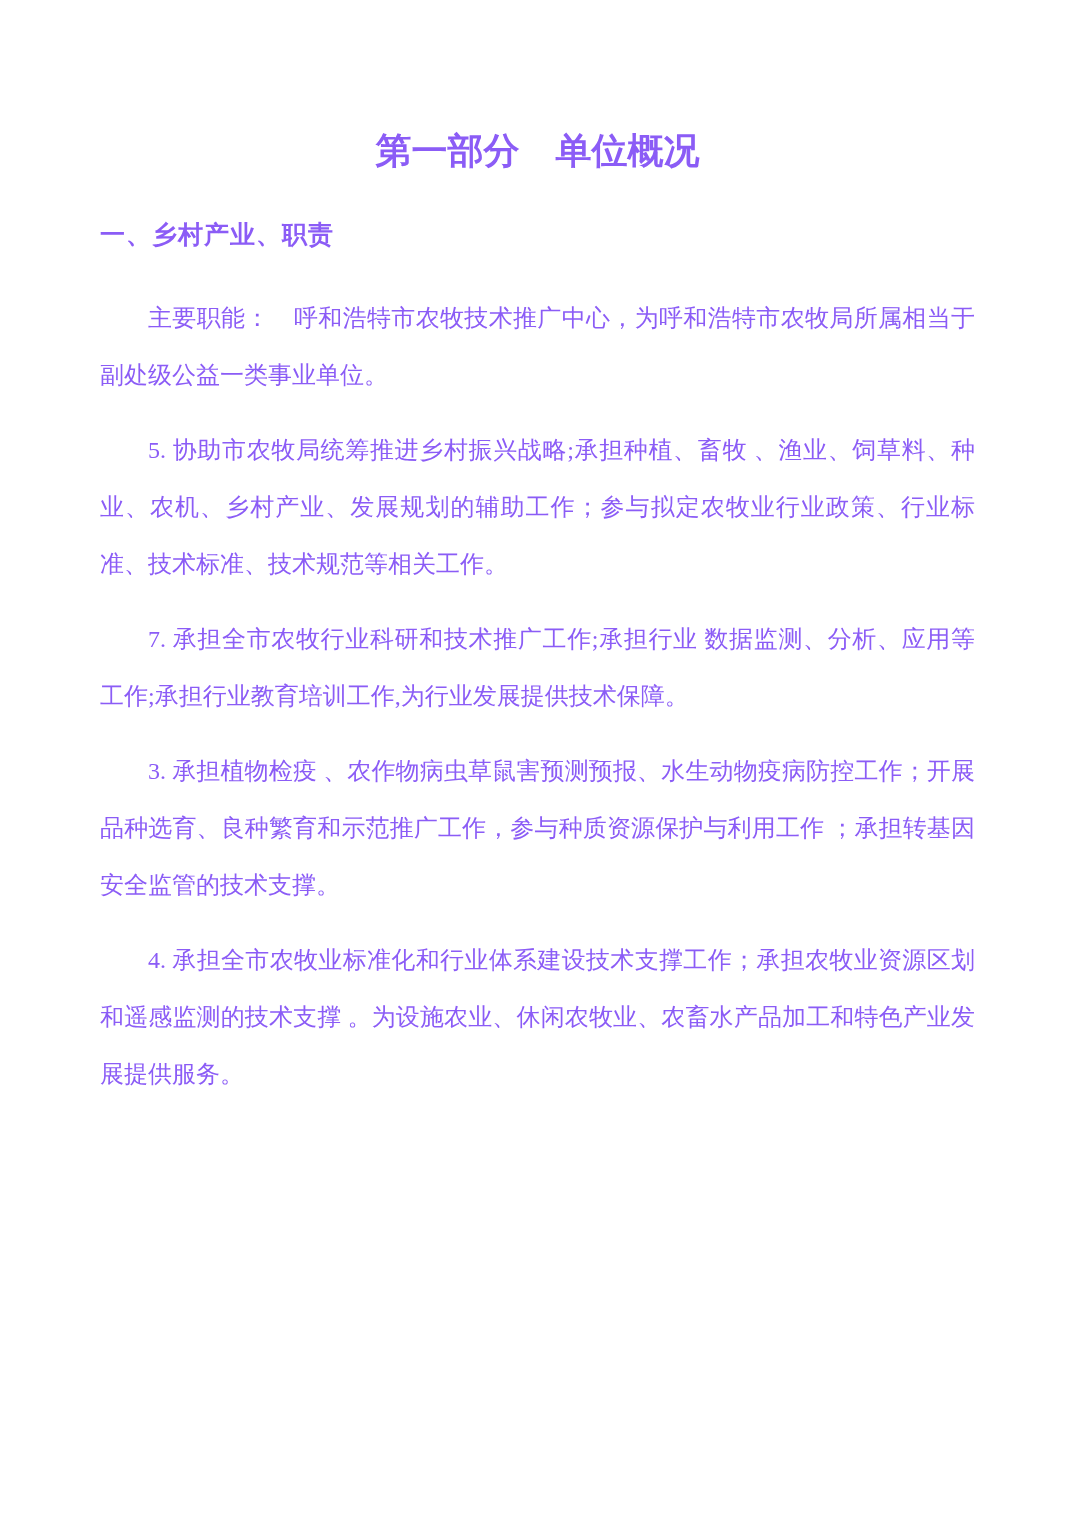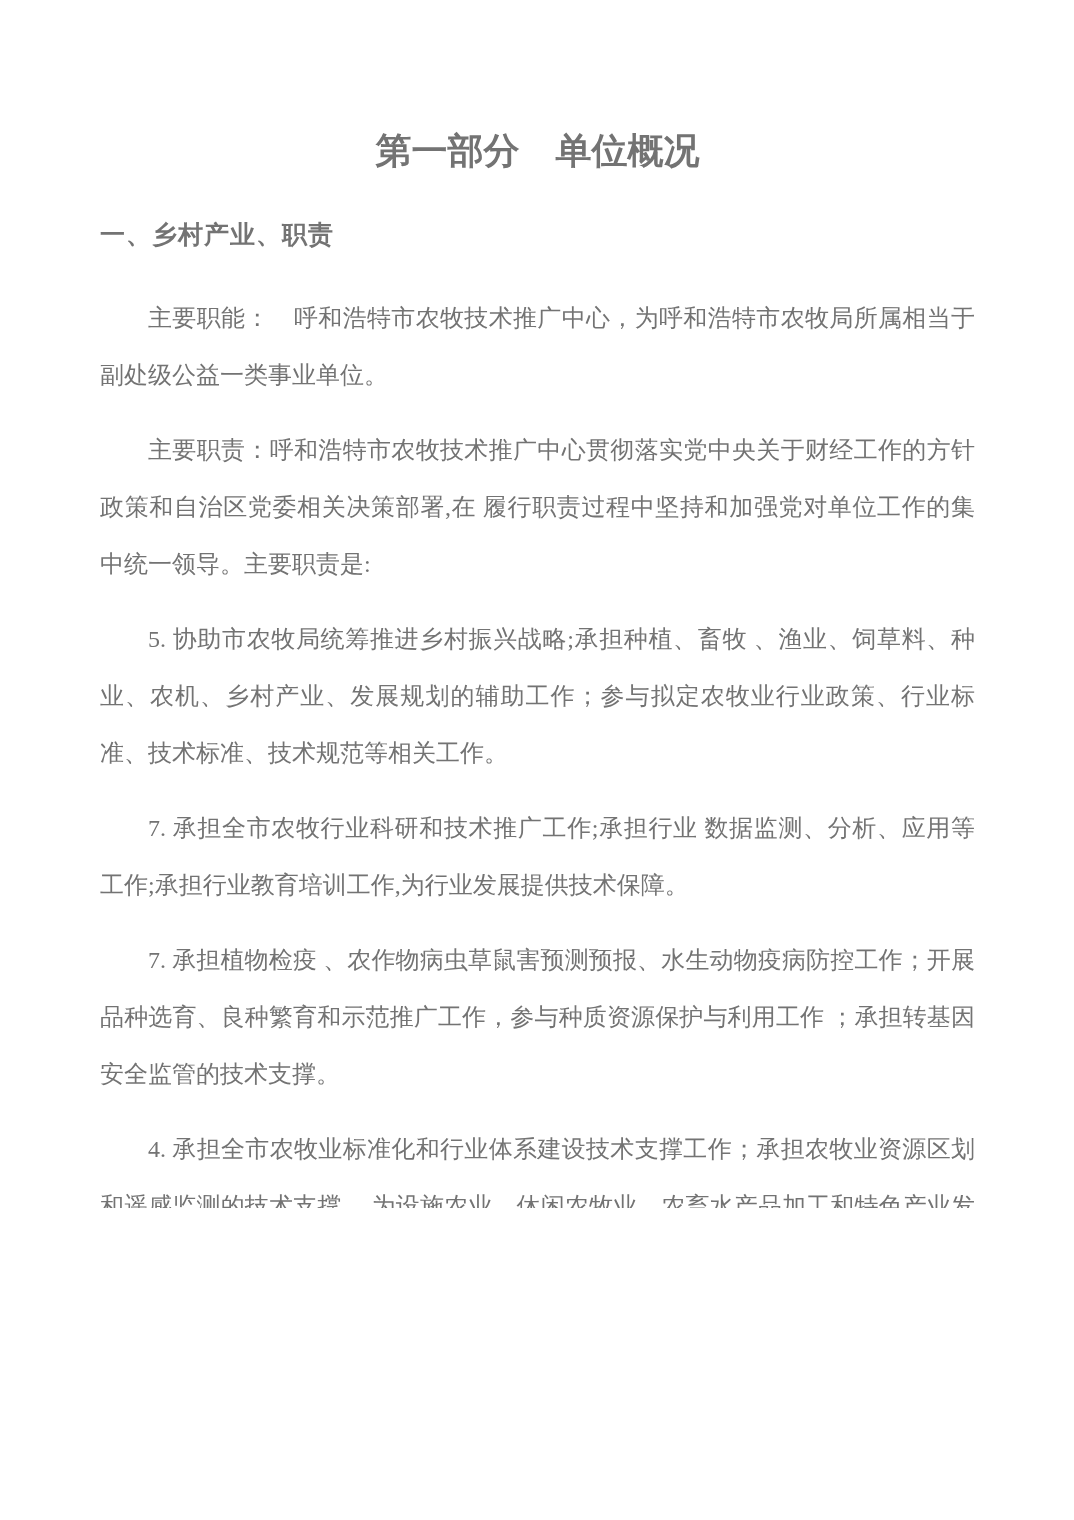--- a/index.html
+++ b/index.html
@@ -6,21 +6,21 @@
     margin: 0;
     padding: 0;
     background: #ffffff;
   }
   .page {
     position: relative;
     width: 1074px;
     height: 1208px;
     margin: 0 auto;
     background: #ffffff;
-    color: #737373;
+    color: #8b5cf6;
     font-family: "Liberation Serif", "DejaVu Serif", serif;
     overflow: hidden;
     box-sizing: border-box;
   }
   .content {
     padding: 128px 99px 0 100px;
   }
   .doc-title {
     margin: 0 0 45px 0;
     text-align: center;
@@ -61,25 +61,24 @@
 <body>
 
 <div class="page">
   <div class="content">
     <h1 class="doc-title">第一部分　单位概况</h1>
 
     <h2 class="section-heading">一、乡村产业、职责</h2>
 
     <p class="body-para">主要职能：　呼和浩特市农牧技术推广中心，为呼和浩特市农牧局所属相当于副处级公益一类事业单位。</p>
 
-    <p class="body-para">主要职责：呼和浩特市农牧技术推广中心贯彻落实党中央关于财经工作的方针政策和自治区党委相关决策部署,在 履行职责过程中坚持和加强党对单位工作的集中统一领导。主要职责是:</p>
 
     <p class="body-para">5. 协助市农牧局统筹推进乡村振兴战略;承担种植、畜牧 、渔业、饲草料、种业、农机、乡村产业、发展规划的辅助工作；参与拟定农牧业行业政策、行业标准、技术标准、技术规范等相关工作。</p>
 
     <p class="body-para">7. 承担全市农牧行业科研和技术推广工作;承担行业 数据监测、分析、应用等工作;承担行业教育培训工作,为行业发展提供技术保障。</p>
 
-    <p class="body-para">7. 承担植物检疫 、农作物病虫草鼠害预测预报、水生动物疫病防控工作；开展品种选育、良种繁育和示范推广工作，参与种质资源保护与利用工作 ；承担转基因安全监管的技术支撑。</p>
+    <p class="body-para">3. 承担植物检疫 、农作物病虫草鼠害预测预报、水生动物疫病防控工作；开展品种选育、良种繁育和示范推广工作，参与种质资源保护与利用工作 ；承担转基因安全监管的技术支撑。</p>
 
     <p class="body-para">4. 承担全市农牧业标准化和行业体系建设技术支撑工作；承担农牧业资源区划和遥感监测的技术支撑 。为设施农业、休闲农牧业、农畜水产品加工和特色产业发展提供服务。</p>
   </div>
 
   <div class="page-number">5</div>
 </div>
 
 </body></html>

